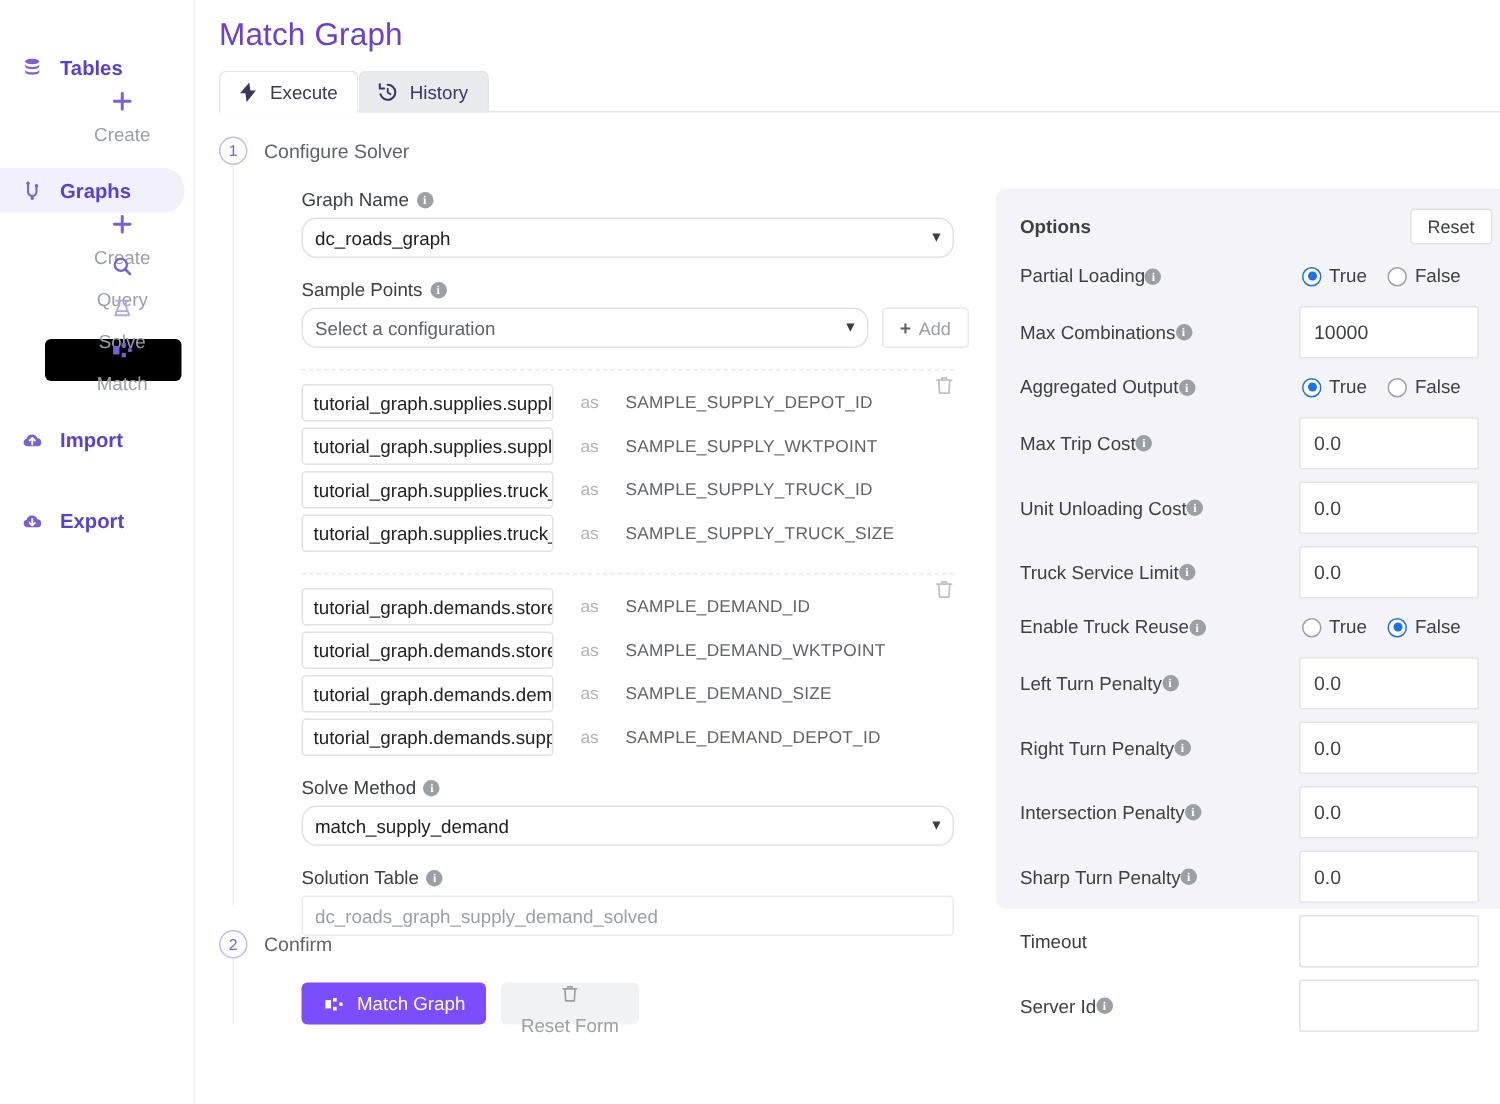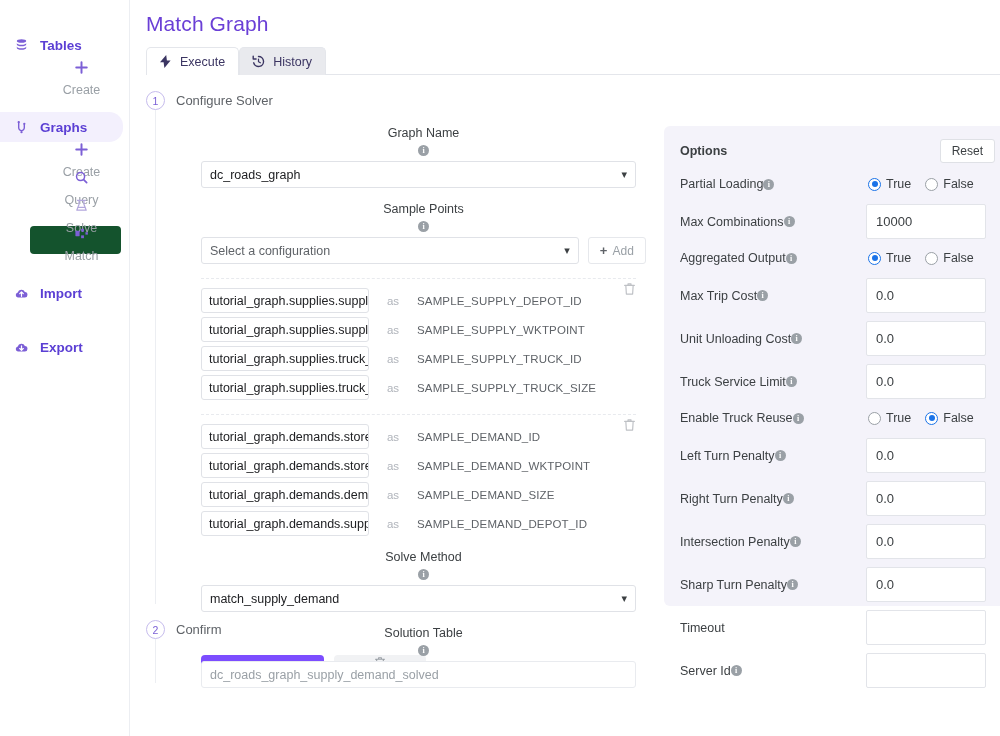--- a/index.html
+++ b/index.html
@@ -43,21 +43,21 @@
     height: 28px;
     margin-left: 30px; margin-right: 8px;
     padding-left: 12px;
     gap: 8px;
     color: #9aa0a6;
     font-size: 12.5px;
     cursor: pointer;
     border-radius: 4px;
     flex-direction: column;
   }
-  .nav-sub.active { background: #14532d; }
+  .nav-sub.active { background: #000000; }
   .nav-sub .lbl { color: #9aa0a6; }
   .ico { width: 15px; height: 15px; display: inline-flex; align-items: center; justify-content: center; flex: 0 0 15px; }
   .ico svg { display: block; }
 
   
   .main {
     flex: 1 1 auto;
     height: 736px;
     background: #ffffff;
     position: relative;
@@ -128,36 +128,35 @@
   .sec1 { height: 494px; }
 
   .form-wrap { display: flex; gap: 0; }
   .form-left { width: 490px; flex: 0 0 490px; padding-left: 45px; }
 
   .fld-label {
     display: flex; align-items: center; gap: 5px;
     font-size: 12.5px; color: #3c4043;
     margin: 0 0 5px 0;
     font-weight: 400;
-    flex-direction: column;
   }
   .fld-label.mt { margin-top: 14px; }
   .info {
     width: 11px; height: 11px; border-radius: 50%;
     background: #9aa0a6; color: #fff;
     font-size: 8px; font-weight: bold;
     display: inline-flex; align-items: center; justify-content: center;
     font-family: "Liberation Serif", serif;
     flex: 0 0 11px;
   }
 
   .sel {
     height: 27px;
     border: 1px solid #e0e2e7;
-    border-radius: 3px;
+    border-radius: 10px;
     background: #fff;
     display: flex; align-items: center;
     padding: 0 8px;
     font-size: 12.5px;
     color: #202124;
     position: relative;
     cursor: pointer;
   }
   .sel .chev { margin-left: auto; color: #3c4043; font-size: 11px; line-height: 1; }
   .sel.placeholder { color: #5f6368; }

